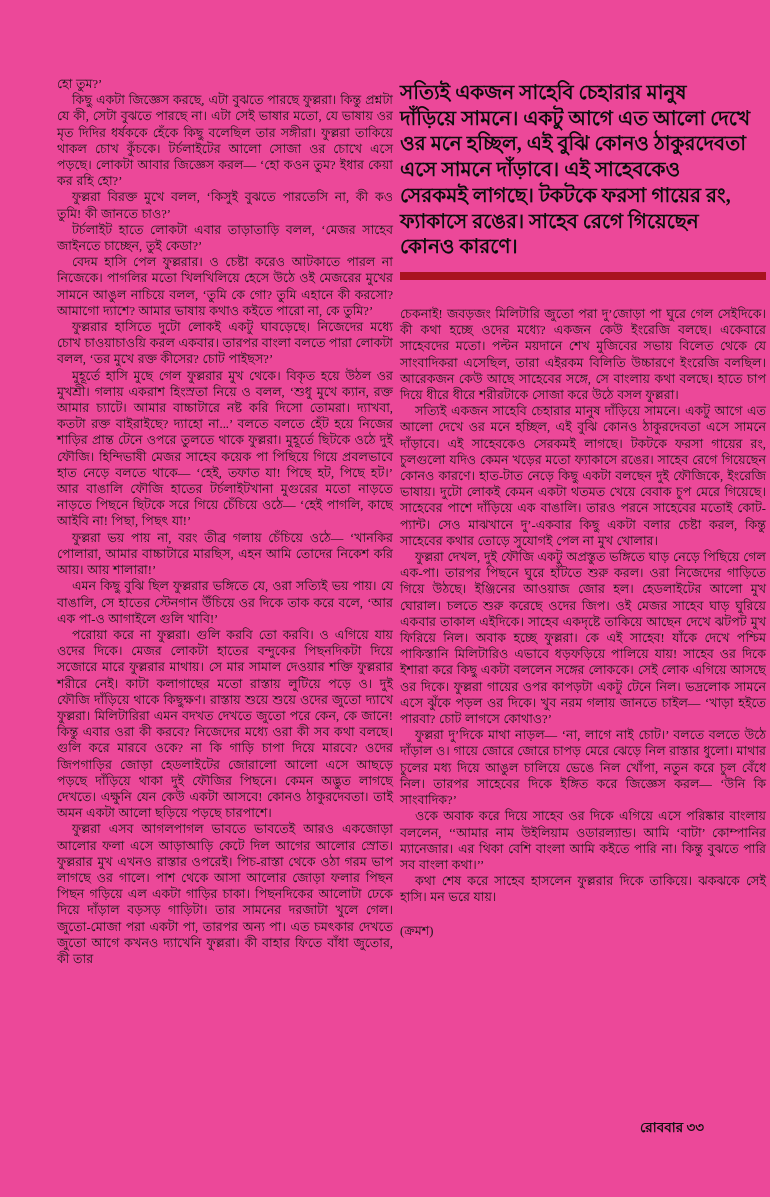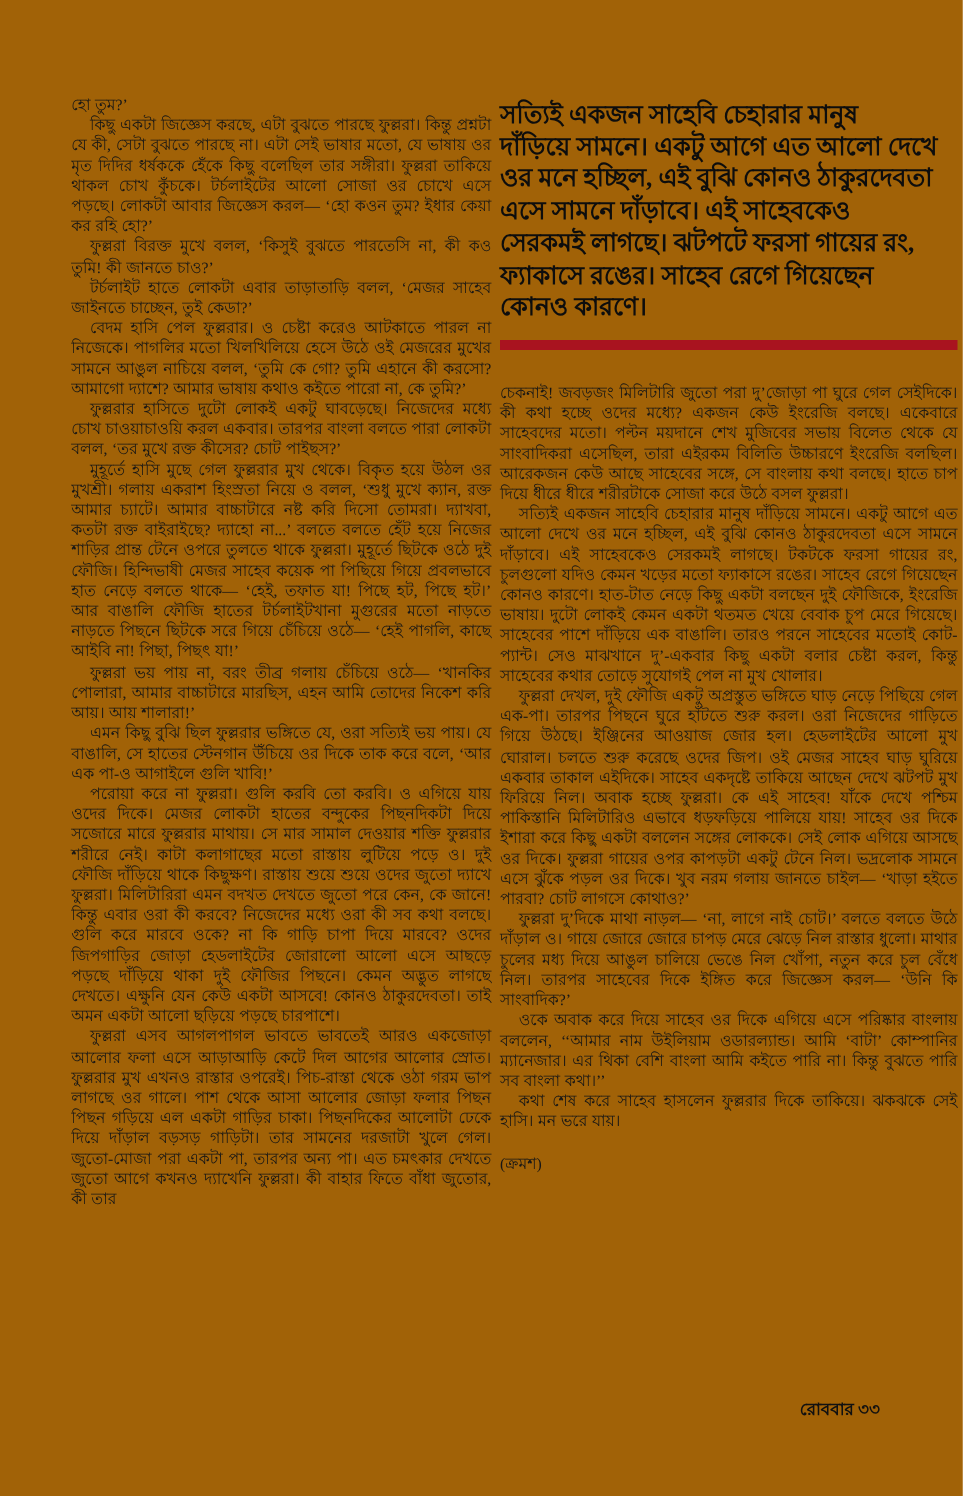--- a/index.html
+++ b/index.html
@@ -4,21 +4,21 @@
 <style>
   html, body { margin: 0; padding: 0; }
   body {
     width: 770px; height: 1197px;
     background: #ffffff;
     font-family: "Liberation Serif", "DejaVu Serif", serif;
     color: #151515;
     position: relative;
     overflow: hidden;
   }
-  .page { position: absolute; inset: 0; width: 770px; height: 1197px; background: #a16207; }
+  .page { position: absolute; inset: 0; width: 770px; height: 1197px; background: #ec4899; }
 
   
   .col p {
     margin: 0;
     font-size: 12.6px;
     line-height: 16.2px;
     text-align: justify;
     text-indent: 15px;
     color: #161616;
     word-spacing: 0.5px;
@@ -81,21 +81,21 @@
       <p>এমন কিছু বুঝি ছিল ফুল্লরার ভঙ্গিতে যে, ওরা সত্যিই ভয় পায়। যে বাঙালি, সে হাতের স্টেনগান উঁচিয়ে ওর দিকে তাক করে বলে, ‘আর এক পা-ও আগাইলে গুলি খাবি!’</p>
       <p>পরোয়া করে না ফুল্লরা। গুলি করবি তো করবি। ও এগিয়ে যায় ওদের দিকে। মেজর লোকটা হাতের বন্দুকের পিছনদিকটা দিয়ে সজোরে মারে ফুল্লরার মাথায়। সে মার সামাল দেওয়ার শক্তি ফুল্লরার শরীরে নেই। কাটা কলাগাছের মতো রাস্তায় লুটিয়ে পড়ে ও। দুই ফৌজি দাঁড়িয়ে থাকে কিছুক্ষণ। রাস্তায় শুয়ে শুয়ে ওদের জুতো দ্যাখে ফুল্লরা। মিলিটারিরা এমন বদখত দেখতে জুতো পরে কেন, কে জানে! কিন্তু এবার ওরা কী করবে? নিজেদের মধ্যে ওরা কী সব কথা বলছে। গুলি করে মারবে ওকে? না কি গাড়ি চাপা দিয়ে মারবে? ওদের জিপগাড়ির জোড়া হেডলাইটের জোরালো আলো এসে আছড়ে পড়ছে দাঁড়িয়ে থাকা দুই ফৌজির পিছনে। কেমন অদ্ভুত লাগছে দেখতে। এক্ষুনি যেন কেউ একটা আসবে! কোনও ঠাকুরদেবতা। তাই অমন একটা আলো ছড়িয়ে পড়ছে চারপাশে।</p>
       <p>ফুল্লরা এসব আগলপাগল ভাবতে ভাবতেই আরও একজোড়া আলোর ফলা এসে আড়াআড়ি কেটে দিল আগের আলোর স্রোত। ফুল্লরার মুখ এখনও রাস্তার ওপরেই। পিচ-রাস্তা থেকে ওঠা গরম ভাপ লাগছে ওর গালে। পাশ থেকে আসা আলোর জোড়া ফলার পিছন পিছন গড়িয়ে এল একটা গাড়ির চাকা। পিছনদিকের আলোটা ঢেকে দিয়ে দাঁড়াল বড়সড় গাড়িটা। তার সামনের দরজাটা খুলে গেল। জুতো-মোজা পরা একটা পা, তারপর অন্য পা। এত চমৎকার দেখতে জুতো আগে কখনও দ্যাখেনি ফুল্লরা। কী বাহার ফিতে বাঁধা জুতোর, কী তার</p>
     </div>
 
   <div class="standfirst">
       <div>সত্যিই একজন সাহেবি চেহারার মানুষ</div>
       <div>দাঁড়িয়ে সামনে। একটু আগে এত আলো দেখে</div>
       <div>ওর মনে হচ্ছিল, এই বুঝি কোনও ঠাকুরদেবতা</div>
       <div>এসে সামনে দাঁড়াবে। এই সাহেবকেও</div>
-      <div>সেরকমই লাগছে। ঝটপটে ফরসা গায়ের রং,</div>
+      <div>সেরকমই লাগছে। টকটকে ফরসা গায়ের রং,</div>
       <div>ফ্যাকাসে রঙের। সাহেব রেগে গিয়েছেন</div>
       <div>কোনও কারণে।</div>
     </div>
 
   <div class="red-rule" style="background: rgb(169, 19, 31);"></div>
 
   <div class="col right-col">
     <div>
         <p class="no-indent">চেকনাই! জবড়জং মিলিটারি জুতো পরা দু’জোড়া পা ঘুরে গেল সেইদিকে। কী কথা হচ্ছে ওদের মধ্যে? একজন কেউ ইংরেজি বলছে। একেবারে সাহেবদের মতো। পল্টন ময়দানে শেখ মুজিবের সভায় বিলেত থেকে যে সাংবাদিকরা এসেছিল, তারা এইরকম বিলিতি উচ্চারণে ইংরেজি বলছিল। আরেকজন কেউ আছে সাহেবের সঙ্গে, সে বাংলায় কথা বলছে। হাতে চাপ দিয়ে ধীরে ধীরে শরীরটাকে সোজা করে উঠে বসল ফুল্লরা।</p>
         <p>সত্যিই একজন সাহেবি চেহারার মানুষ দাঁড়িয়ে সামনে। একটু আগে এত আলো দেখে ওর মনে হচ্ছিল, এই বুঝি কোনও ঠাকুরদেবতা এসে সামনে দাঁড়াবে। এই সাহেবকেও সেরকমই লাগছে। টকটকে ফরসা গায়ের রং, চুলগুলো যদিও কেমন খড়ের মতো ফ্যাকাসে রঙের। সাহেব রেগে গিয়েছেন কোনও কারণে। হাত-টাত নেড়ে কিছু একটা বলছেন দুই ফৌজিকে, ইংরেজি ভাষায়। দুটো লোকই কেমন একটা থতমত খেয়ে বেবাক চুপ মেরে গিয়েছে। সাহেবের পাশে দাঁড়িয়ে এক বাঙালি। তারও পরনে সাহেবের মতোই কোট-প্যান্ট। সেও মাঝখানে দু’-একবার কিছু একটা বলার চেষ্টা করল, কিন্তু সাহেবের কথার তোড়ে সুযোগই পেল না মুখ খোলার।</p>

